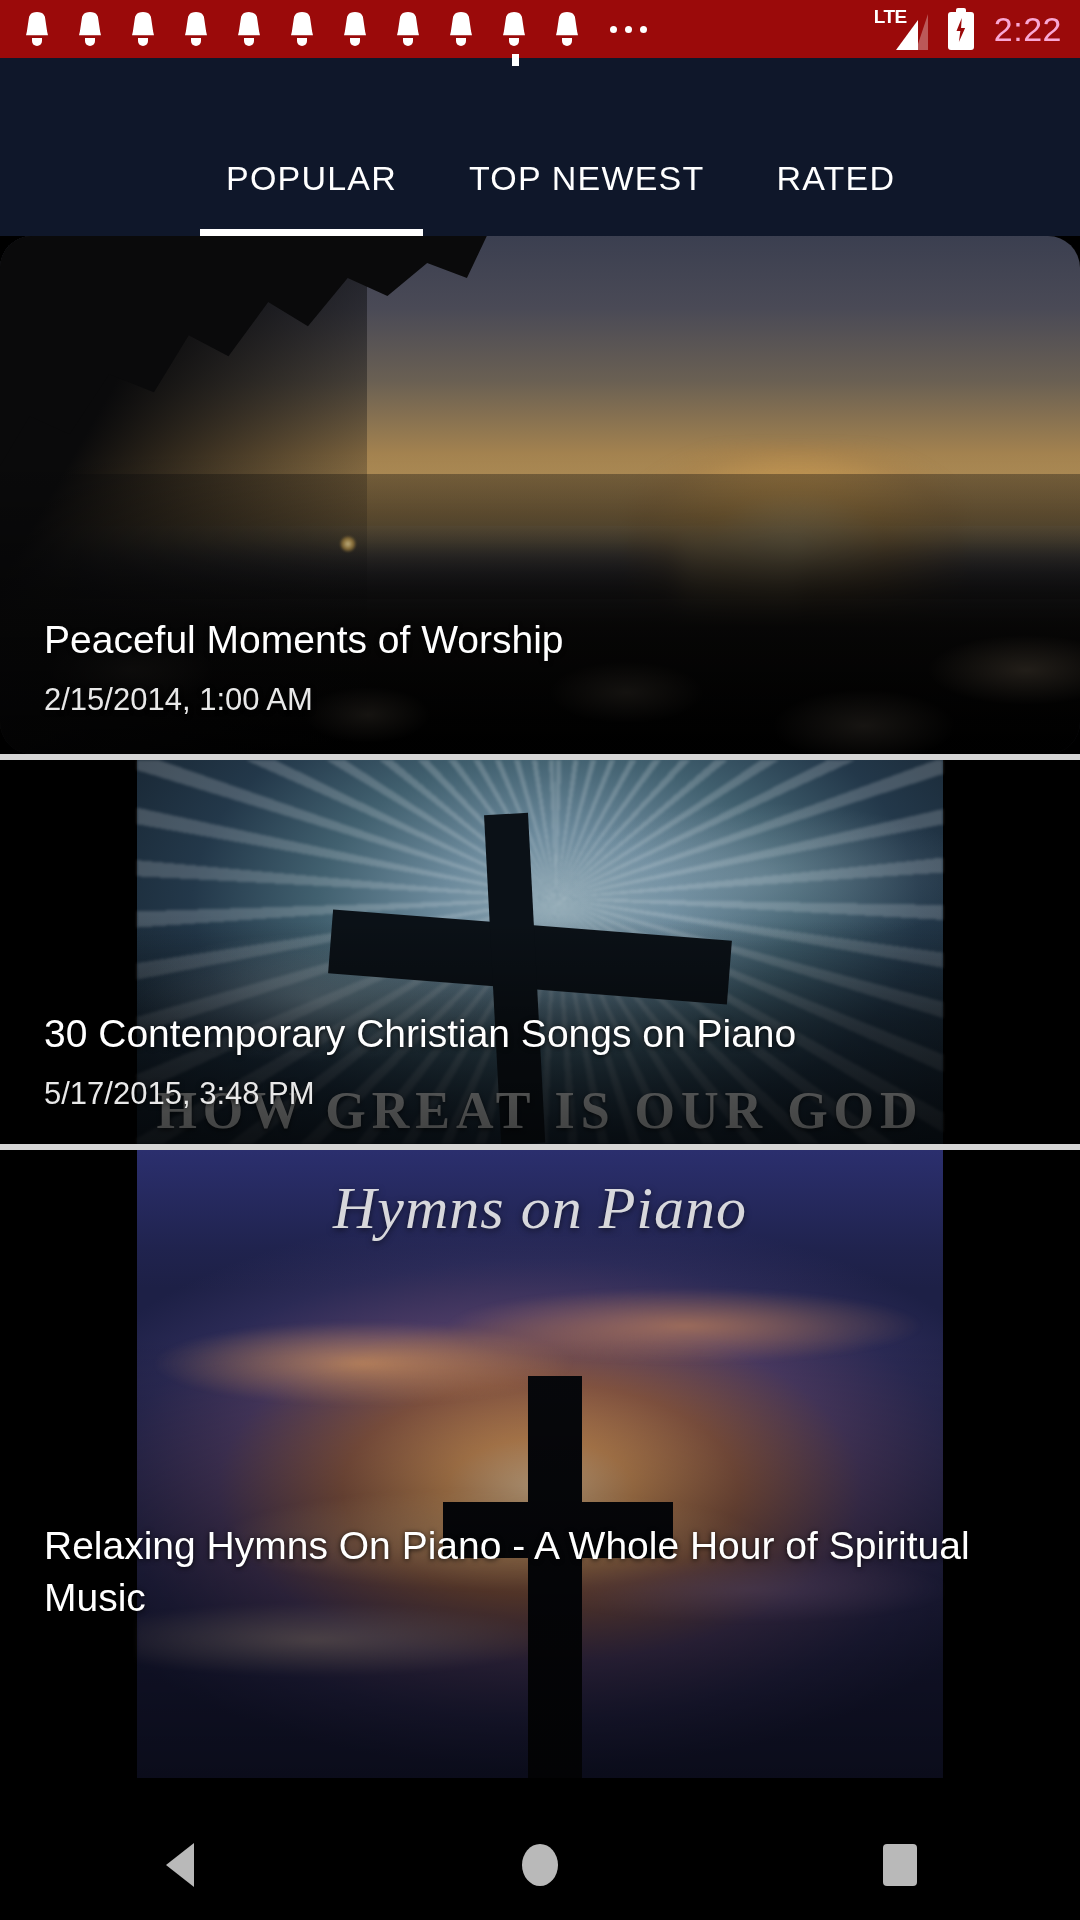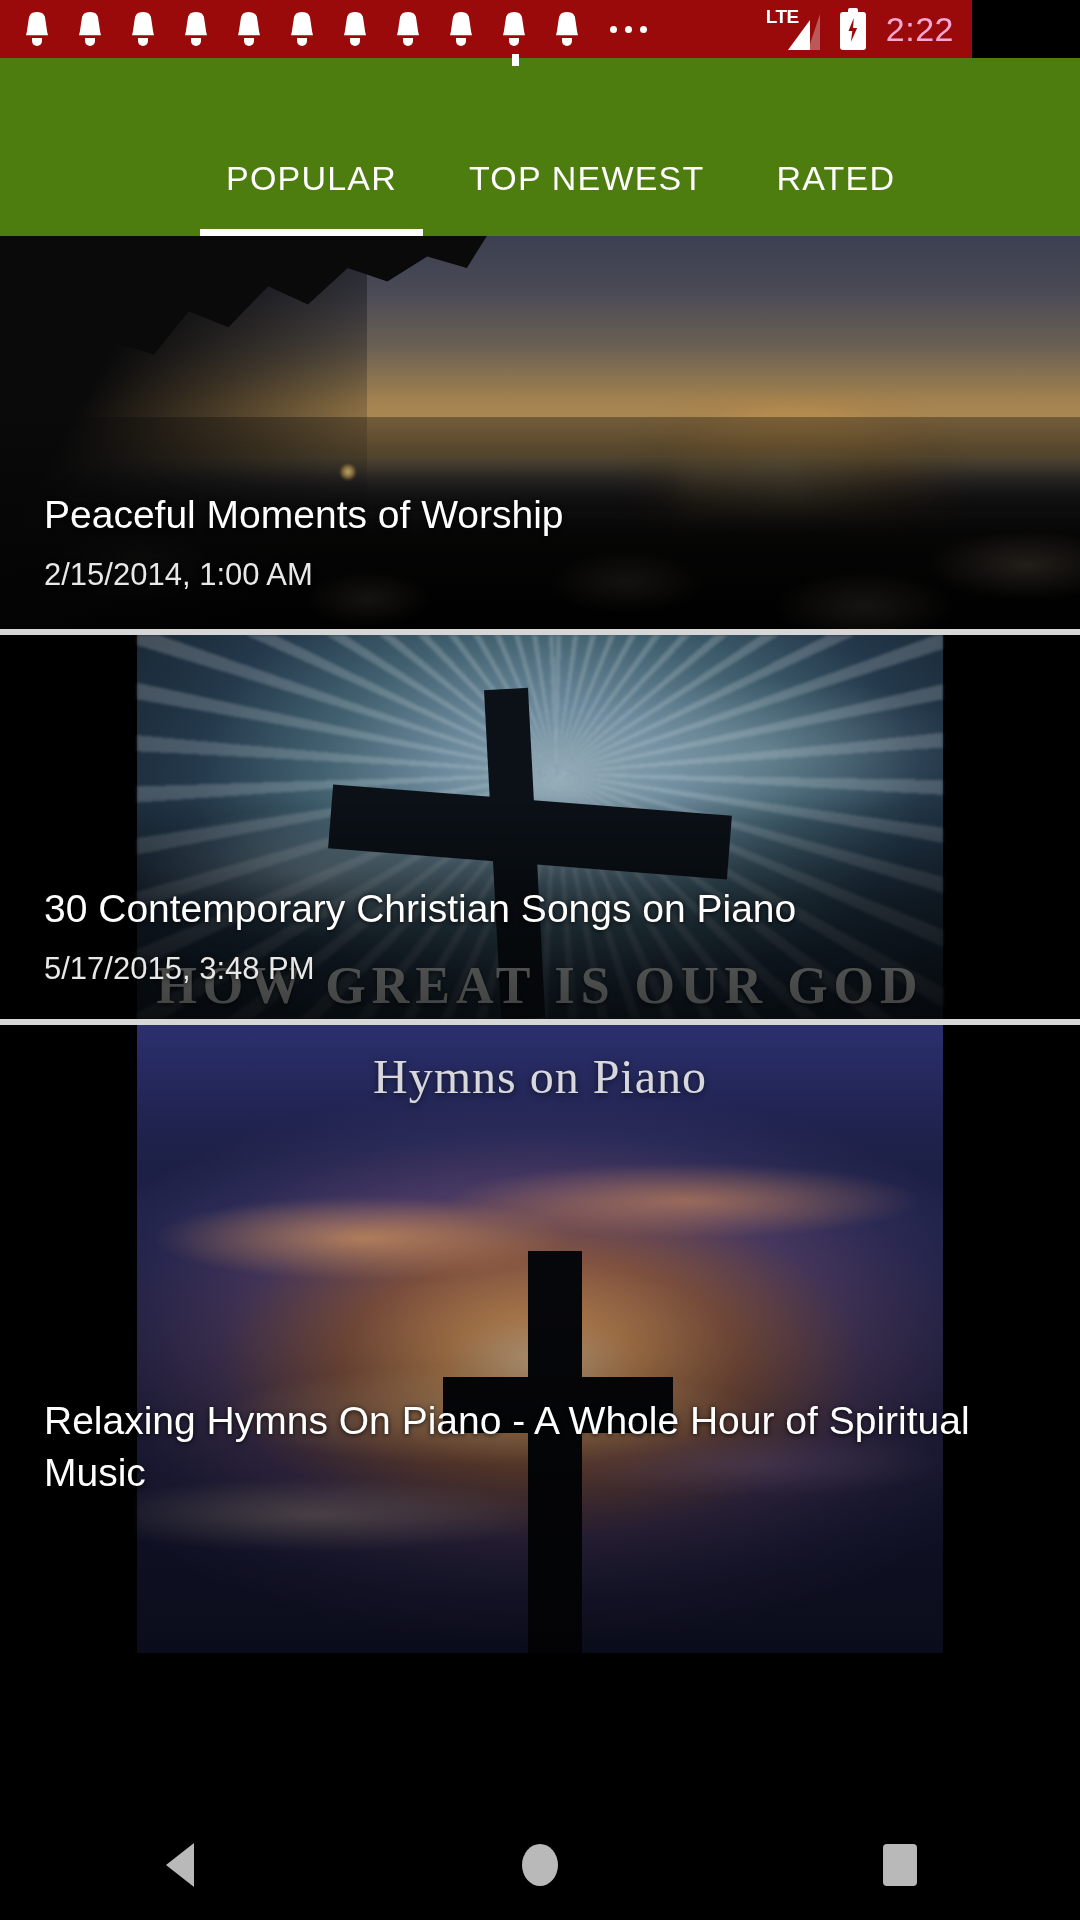--- a/index.html
+++ b/index.html
@@ -1,21 +1,21 @@
 <!DOCTYPE html>
 <html><head>
 <meta charset="utf-8">
 <style>
   * { margin:0; padding:0; box-sizing:border-box; }
   html,body { width:1080px; height:1920px; background:#000; overflow:hidden; }
   body { font-family:"Liberation Sans", sans-serif; }
 
   
   .status-bar{
-    position:relative; width:972px; height:58px; background:#9B0A0A;
+    position:relative; width:1080px; height:58px; background:#9B0A0A;
     display:flex; align-items:center; padding:0 18px 0 24px;
   }
   .bells{ display:flex; align-items:center; gap:27px; flex:0 0 auto; }
   .bell{ width:26px; height:34px; position:relative; }
   .bell .body{
     position:absolute; left:2px; top:0; width:22px; height:27px;
     background:#fff;
     border-radius:11px 11px 3px 3px;
     clip-path: polygon(26% 0%, 74% 0%, 86% 18%, 96% 72%, 100% 86%, 0% 86%, 4% 72%, 14% 18%);
   }
@@ -49,21 +49,21 @@
     position:absolute; left:8px; top:0; width:10px; height:6px; background:#fff; border-radius:2px 2px 0 0;
   }
   .battery .bolt{
     position:absolute; left:7px; top:10px; width:12px; height:24px; background:#9B0A0A;
     clip-path: polygon(58% 0%, 14% 54%, 46% 54%, 34% 100%, 86% 42%, 52% 42%);
   }
   .clock{ color:#f9a8d4; font-size:34px; font-weight:500; letter-spacing:0.5px; }
 
   
   .tab-bar{
-    position:relative; width:1080px; height:178px; background:#4d7c0f;
+    position:relative; width:1080px; height:178px; background:#0f172a;
     display:flex; align-items:flex-end; padding-left:190px;
   }
   .tab{
     position:relative; height:100%; display:flex; flex-direction:column;
     align-items:center; justify-content:flex-end; padding:0 0 38px 0;
     cursor:pointer; user-select:none;
   }
   .tab .label{
     color:#FFFFFF; font-size:34px; font-weight:500; letter-spacing:1.2px;
     white-space:nowrap; padding:0 36px;
@@ -93,21 +93,21 @@
     color:#fff; font-size:39px; font-weight:400; line-height:52px;
     text-shadow:0 1px 5px rgba(0,0,0,0.85);
   }
   .card .date{
     color:#E8E8E8; font-size:31px; font-weight:400; margin-top:16px;
     text-shadow:0 1px 5px rgba(0,0,0,0.85);
   }
   .divider{ width:1080px; height:6px; background:#D6D6D6; }
 
   
-  .card-1{ height:393px; }
+  .card-1{ height:518px;border-radius:32px; }
   .card-1 .thumb .inner{ left:0; right:0; }
   .sunset-sky2{
     position:absolute; inset:0;
     background:linear-gradient(to bottom,
       #3b3f50 0%, #4a4a56 14%, #6a6053 28%, #a3824f 42%,
       #d4ab68 54%, #e6c887 59%, #8a8691 65%, #5a5d69 71%, #30323c 80%, #101116 100%);
   }
   .sunset-sea{
     position:absolute; left:0; right:0; top:56%; bottom:30%;
     background:linear-gradient(to bottom, rgba(228,196,140,0.55), rgba(110,112,124,0.5) 40%, rgba(50,52,62,0.75));
@@ -196,21 +196,21 @@
       radial-gradient(ellipse 280px 46px at 76% 70%, rgba(150,120,170,0.45), rgba(0,0,0,0) 72%),
       radial-gradient(ellipse 320px 50px at 22% 78%, rgba(238,210,180,0.45), rgba(0,0,0,0) 74%);
     filter:blur(2px);
   }
   .hymn-top{
     position:absolute; left:0; right:0; top:0; height:22%;
     background:linear-gradient(to bottom, #2b2f6e 0%, rgba(43,47,110,0.2) 72%, rgba(0,0,0,0) 100%);
   }
   .script{
     position:absolute; left:0; right:0; top:24px; text-align:center;
-    color:rgba(236,236,236,0.9); font-size:48px; 
+    color:rgba(236,236,236,0.9); font-size:60px; font-style:italic;
     font-family:"Liberation Serif", serif; text-shadow:0 2px 6px rgba(0,0,0,0.55);
     letter-spacing:1px;
   }
   .c3-post{ left:48.5%; top:36%; width:54px; height:64%; background:#07080c; position:absolute; }
   .c3-arm{ left:38%; top:56%; width:230px; height:56px; background:#07080c; position:absolute; }
 
   
   .nav-bar{
     position:absolute; left:0; bottom:0; width:1080px; height:110px; background:#000;
     display:flex; align-items:center; justify-content:space-around;

